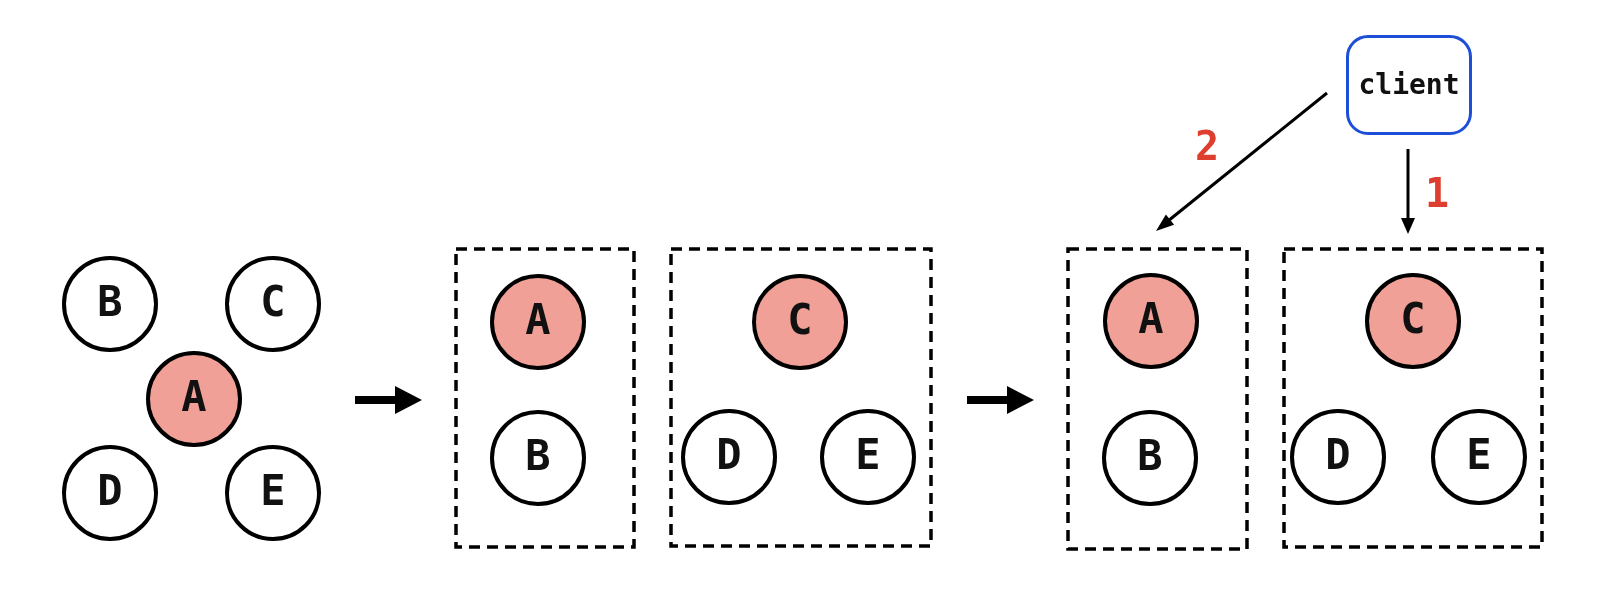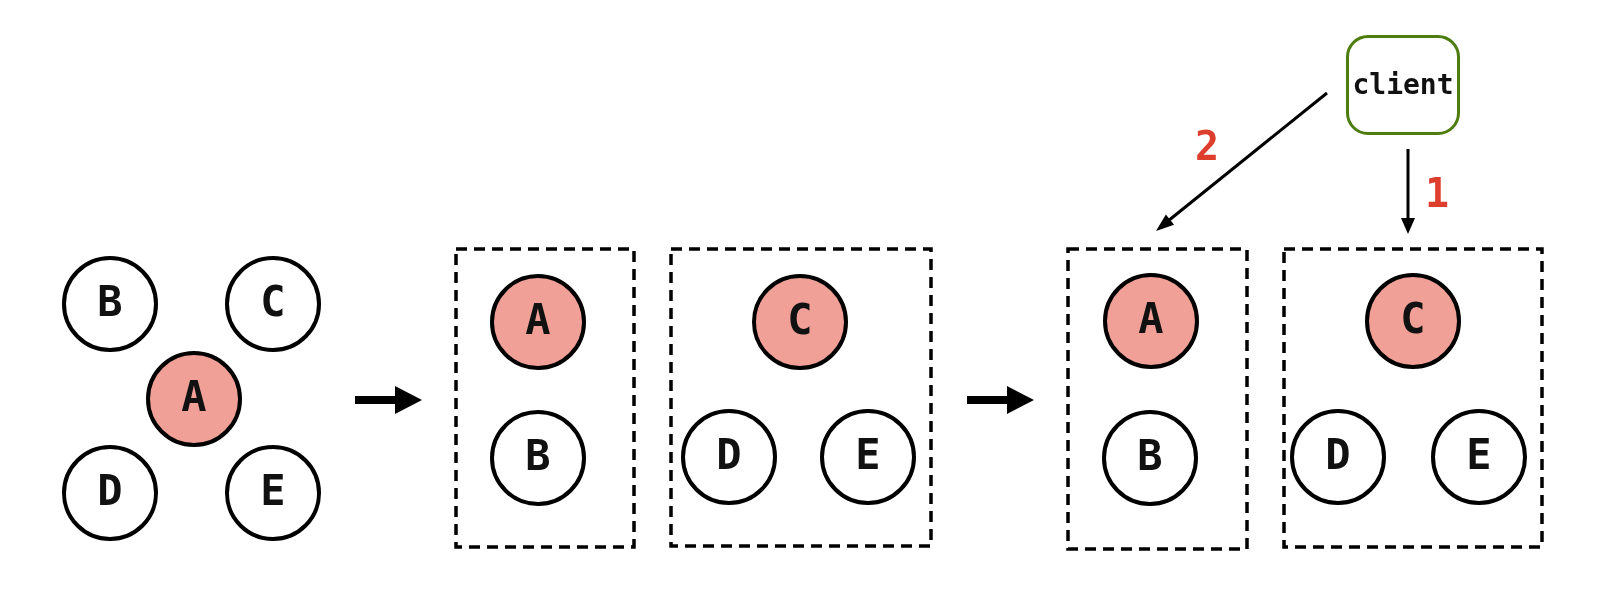--- a/index.html
+++ b/index.html
@@ -56,23 +56,23 @@
     padding-bottom: 4px;
   }
   .node.hl {
     background: var(--highlight-fill, #F0A096);
   }
   .client-box {
     position: absolute;
     box-sizing: border-box;
     left: 1346px;
     top: 35px;
-    width: 114px;
+    width: 126px;
     height: 100px;
-    border: 3px solid #4d7c0f;
+    border: 3px solid #1d4ed8;
     border-radius: 22px;
     background: #ffffff;
     display: flex;
     align-items: center;
     justify-content: center;
     font-weight: bold;
     font-size: 28px;
     color: #111111;
     line-height: 1;
   }

